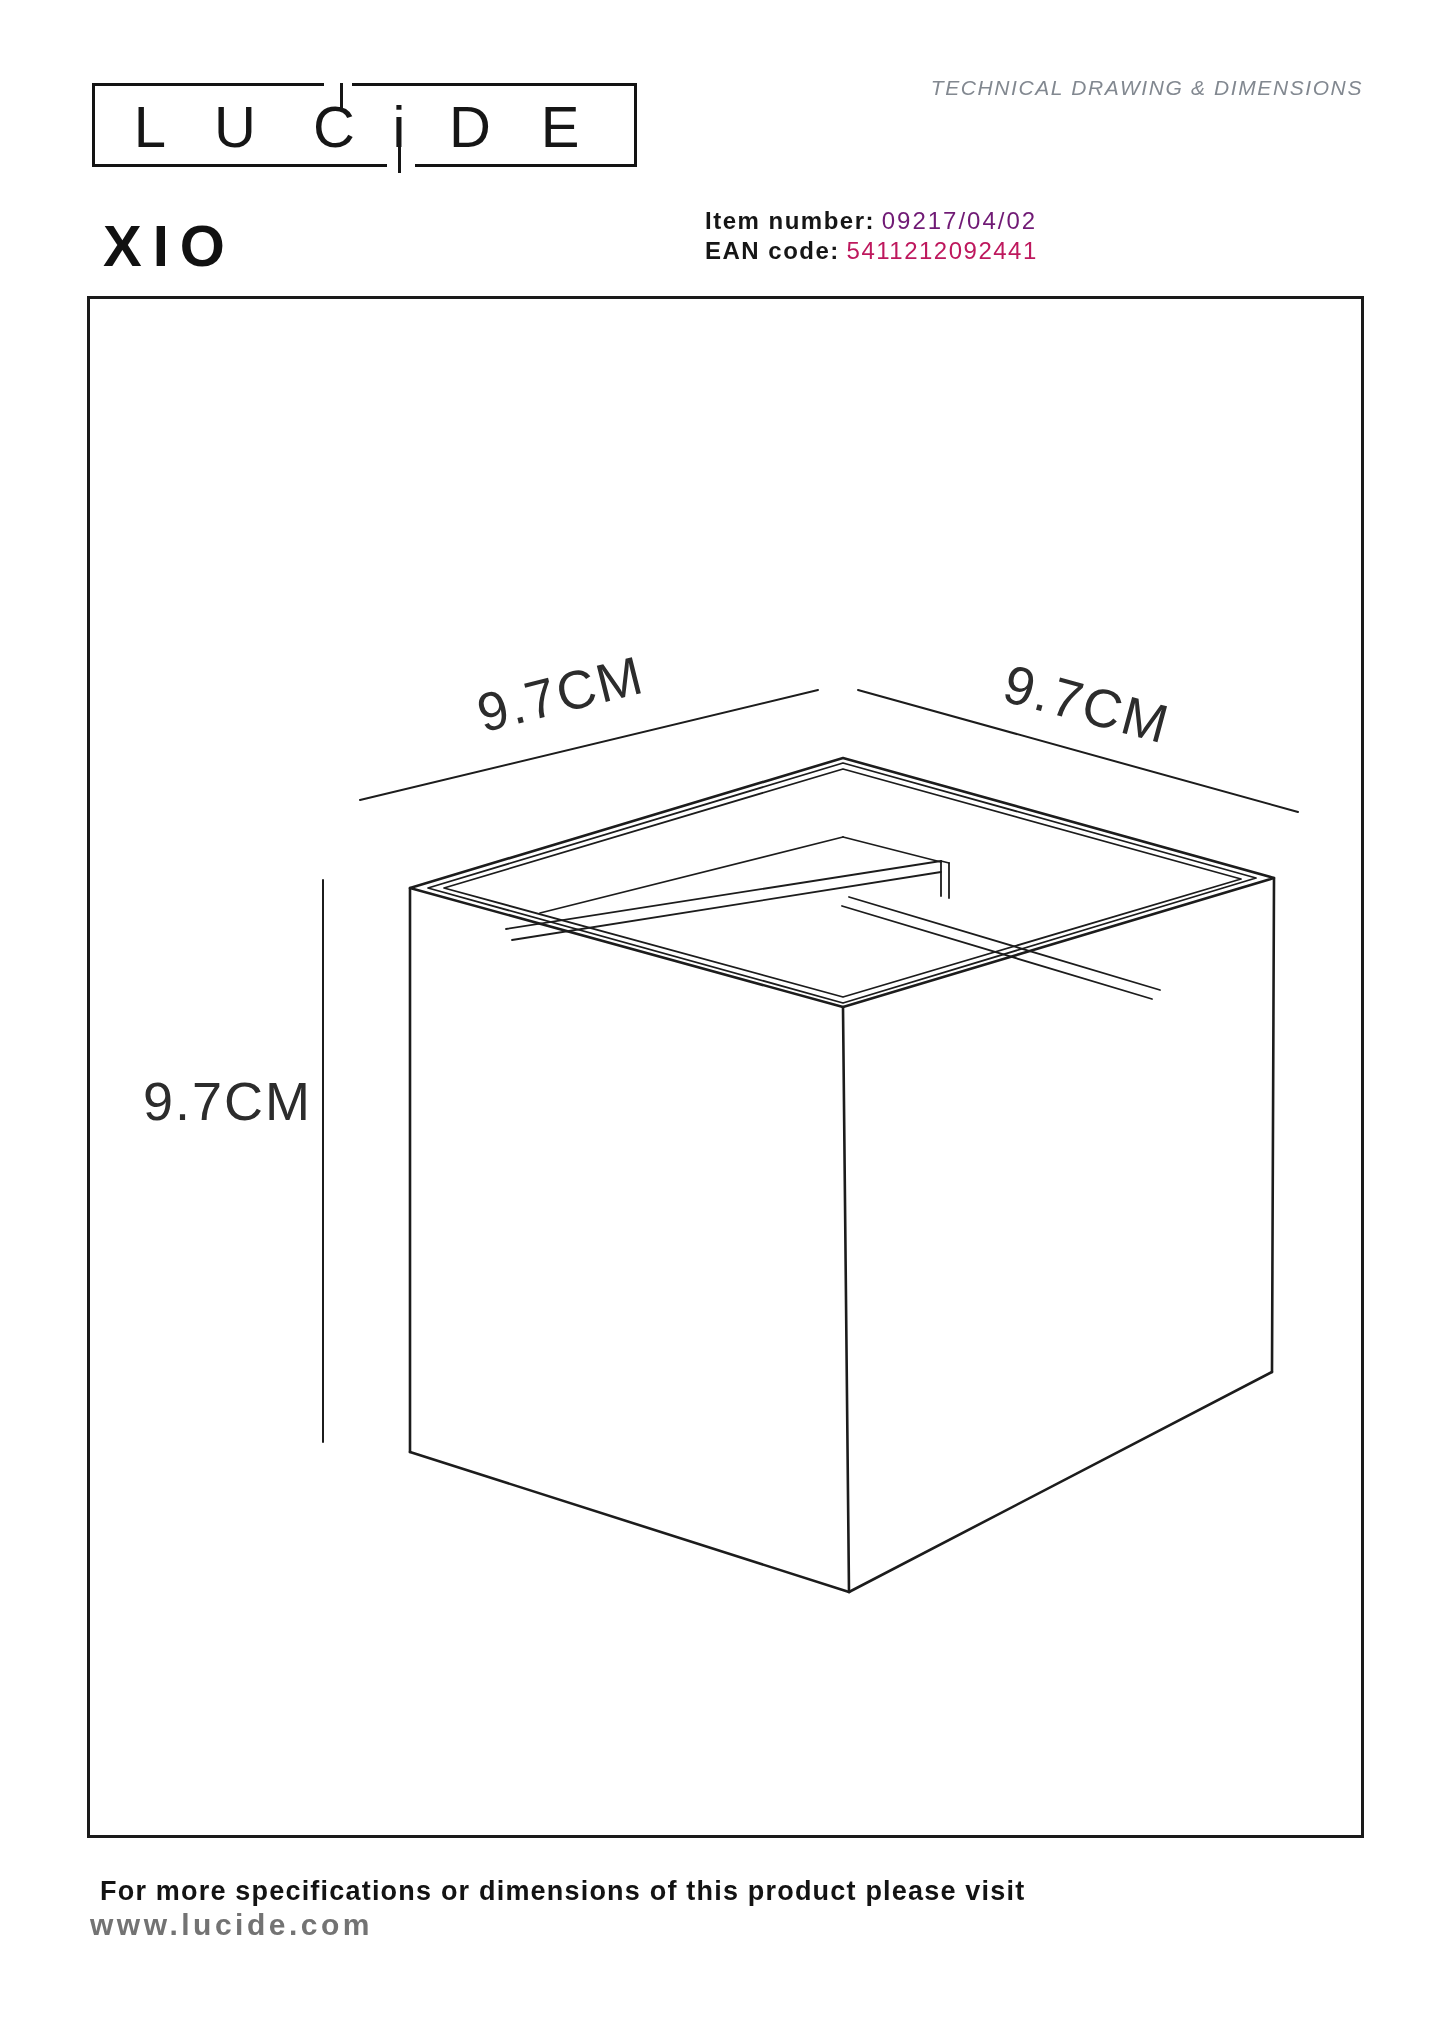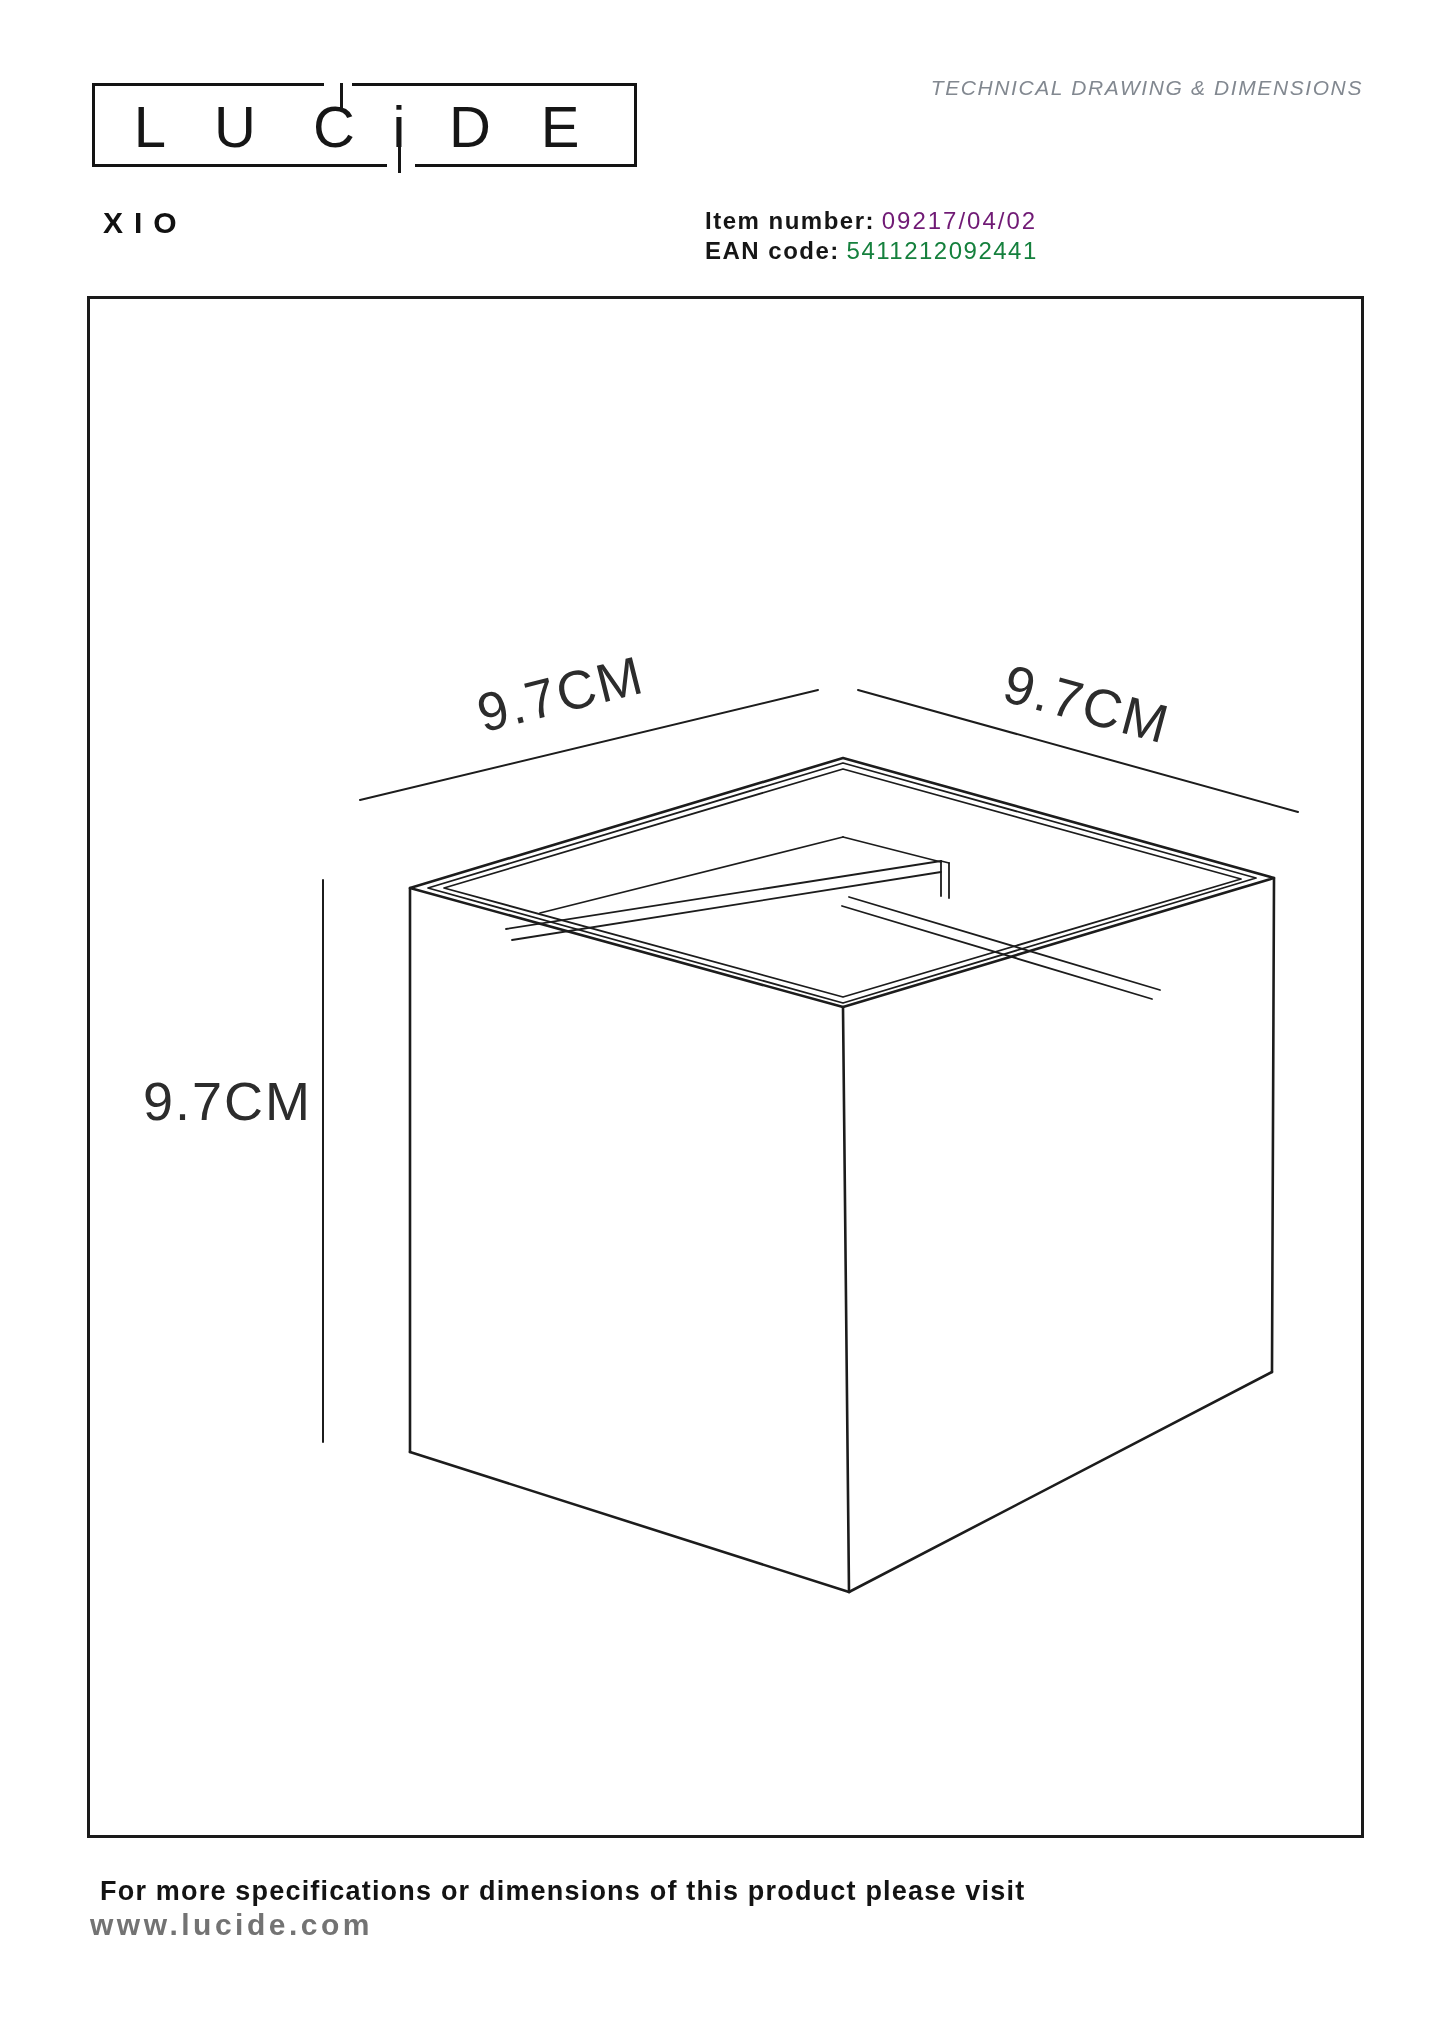--- a/index.html
+++ b/index.html
@@ -18,27 +18,27 @@
     font-weight:400;color:#161616;letter-spacing:0;
   }
   .logo-gap{position:absolute;background:#ffffff;}
   .logo-stroke{position:absolute;background:#161616;}
   .doc-type{
     position:absolute;top:76px;right:82px;
     font-size:21px;letter-spacing:1.6px;color:#828890;font-weight:400;font-style:italic;
   }
   
   .product-name{
-    position:absolute;left:103px;top:206px;
-    font-size:30px;font-weight:700;letter-spacing:11px;color:#111;
+    position:absolute;left:103px;top:212px;
+    font-size:58px;font-weight:700;letter-spacing:11px;color:#111;
   }
   .codes{position:absolute;left:705px;top:206px;font-size:24px;line-height:30px;}
   .codes .lbl{font-weight:700;letter-spacing:1.5px;color:#161616;margin-top:38px;}
   .codes .val-bold{font-weight:400;letter-spacing:2px;color:#701a75;}
-  .codes .val-reg{font-weight:400;letter-spacing:1.5px;color:#15803d;}
+  .codes .val-reg{font-weight:400;letter-spacing:1.5px;color:#be185d;}
   
   .drawing-box{
     position:absolute;left:87px;top:296px;width:1277px;height:1542px;
     border:3px solid #1a1a1a;box-sizing:border-box;background:#fff;
   }
   svg.overlay{position:absolute;left:0;top:0;width:1445px;height:2044px;}
   .dim-label{
     font-family:"Liberation Sans", sans-serif;font-size:54px;fill:#2c2c2c;
     letter-spacing:2px;font-weight:400;
   }

